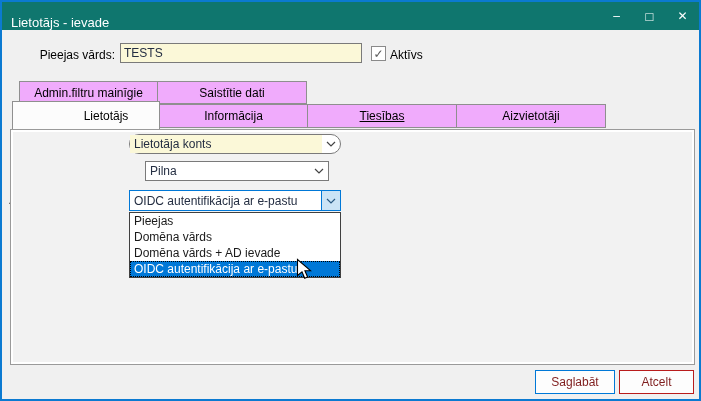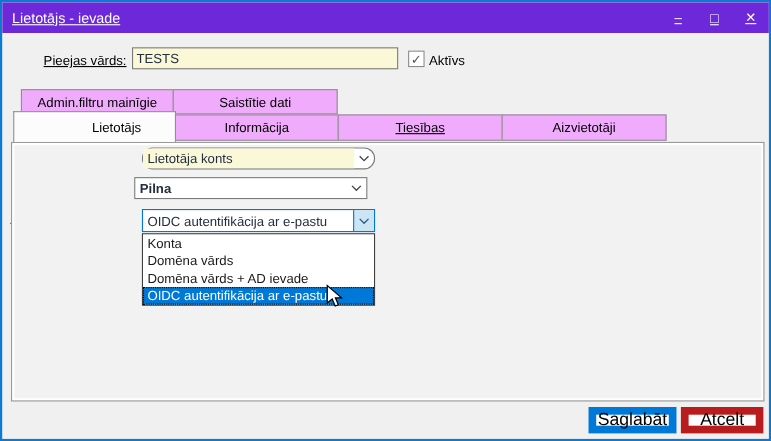--- a/index.html
+++ b/index.html
@@ -2,22 +2,22 @@
 <html><head>
 <meta charset="utf-8">
 <style>
   html,body { margin:0; padding:0; background:#fff; }
   .dialog {
     position:relative; width:701px; height:401px; box-sizing:border-box;
     border:2px solid #0b7ad1; background:#f0f0f0; overflow:hidden;
     font-family:"Liberation Sans", sans-serif; font-size:12px; color:#000;
   }
   
-  .titlebar { position:absolute; left:0; top:0; right:0; height:28px; background:#6d28d9;
-              display:flex; align-items:center; color:#fff;text-decoration:underline; }
+  .titlebar { position:absolute; left:0; top:0; right:0; height:28px; background:#0f766e;
+              display:flex; align-items:flex-end; color:#fff; }
   .titlebar .title { margin-left:9px; font-size:13px; }
   .win-controls { margin-left:auto; display:flex; height:100%; }
   .win-btn { width:33px; height:100%; display:flex; align-items:center; justify-content:center;
              font-size:12px; color:#fff; cursor:default; }
   .win-btn.max { font-size:13px; }
   
   .lbl { position:absolute; display:flex; justify-content:flex-end; align-items:center;
          white-space:nowrap; color:#000; }
   
   .field { position:absolute; box-sizing:border-box; height:20px; border:1px solid #7a7a7a;
@@ -44,41 +44,41 @@
   .combo.focused { border-color:#0078d7; }
   .combo.focused .arrow { background:#cbe4f6; border-left:1px solid #0078d7; }
   
   .dropdown { position:absolute; left:127px; top:210px; width:212px; box-sizing:border-box;
               background:#fff; border:1px solid #404040; z-index:10; }
   .dd-item { height:16px; line-height:16px; padding-left:4px; font-size:12px; color:#1a1a1a;
              white-space:nowrap; overflow:hidden; }
   .dd-item.selected { background:#0078d7; color:#fff; outline:1px dotted #000; outline-offset:-1px; }
   
   .btn { position:absolute; box-sizing:border-box; height:24px; background:#fdfdfd;
-         border:7px solid #b91c1c; display:flex; align-items:center; justify-content:center;
-         font-size:16px; color:#000000; }
+         border:1px solid #b91c1c; display:flex; align-items:center; justify-content:center;
+         font-size:12px; color:#7f1d1d; }
   .btn.primary { border-color:#0078d7; }
   
   .cursor { position:absolute; left:294px; top:256px; z-index:30; pointer-events:none; }
 </style>
 </head>
 <body>
 
 <div class="dialog">
 
   <div class="titlebar">
     <span class="title">Lietotājs - ievade</span>
     <div class="win-controls">
       <span class="win-btn">–</span>
       <span class="win-btn max">□</span>
       <span class="win-btn">✕</span>
     </div>
   </div>
 
-  <div class="lbl" style="left:0; top:45px; width:113px; height:16px;text-decoration:underline;">Pieejas vārds:</div>
+  <div class="lbl" style="left:0; top:45px; width:113px; height:16px;">Pieejas vārds:</div>
   <input class="field yellow" style="left: 118px; top: 41px; width: 242px;" value="TESTS">
   <div class="checkbox">
     <span>✓</span>
   </div>
   <div class="lbl" style="left:388px; top:45px; width:60px; height:16px; justify-content:flex-start;">Aktīvs</div>
 
   <div class="tab" style="left:17px; top:79px; width:139px; height:23px;">Admin.filtru mainīgie</div>
   <div class="tab" style="left:155px; top:79px; width:150px; height:23px;">Saistītie dati</div>
 
   <div class="tab active" style="left:10px; top:99px; width:148px; height:28px;">Lietotājs</div>
@@ -92,41 +92,41 @@
   <div class="combo" style="left:127px; top:132px; width:212px;border-radius:10px;">
     <span class="val yellow">Lietotāja konts</span>
     <span class="arrow">
       <svg width="10" height="6" viewBox="0 0 10 6">
           <polyline points="1,1 5,5 9,1" fill="none" stroke="#444" stroke-width="1.2"></polyline>
         </svg>
     </span>
   </div>
 
   <div class="lbl" style="left:0; top:162px; width:122px; height:16px;">Licences veids:</div>
-  <div class="combo" style="left:120px; top:159px; width:212px;font-weight:bold;">
+  <div class="combo" style="left:143px; top:159px; width:184px;">
     <span class="val">Pilna</span>
     <span class="arrow">
       <svg width="10" height="6" viewBox="0 0 10 6">
           <polyline points="1,1 5,5 9,1" fill="none" stroke="#444" stroke-width="1.2"></polyline>
         </svg>
     </span>
   </div>
 
   <div class="lbl" style="left:0; top:190px; width:122px; height:16px;">Autentifikācijas veids:</div>
   <div class="combo focused" style="left:127px; top:188px; width:212px; height:21px;">
     <span class="val">OIDC autentifikācija ar e-pastu</span>
     <span class="arrow">
       <svg width="10" height="6" viewBox="0 0 10 6">
           <polyline points="1,1 5,5 9,1" fill="none" stroke="#2b5a82" stroke-width="1.2"></polyline>
         </svg>
     </span>
   </div>
 
   <div class="dropdown">
-    <div class="dd-item">Konta</div>
+    <div class="dd-item">Pieejas</div>
     <div class="dd-item">Domēna vārds</div>
     <div class="dd-item">Domēna vārds + AD ievade</div>
     <div class="dd-item selected">OIDC autentifikācija ar e-pastu</div>
   </div>
 
   <div class="lbl" style="left:300px; top:136px; width:148px; height:16px;">Vārds:</div>
   <input class="field yellow" style="left: 457px; top: 132px; width: 231px;" value="">
 
   <div class="lbl" style="left:300px; top:162px; width:148px; height:16px;">Uzvārds:</div>
   <input class="field yellow" style="left: 457px; top: 158px; width: 231px;" value="">

